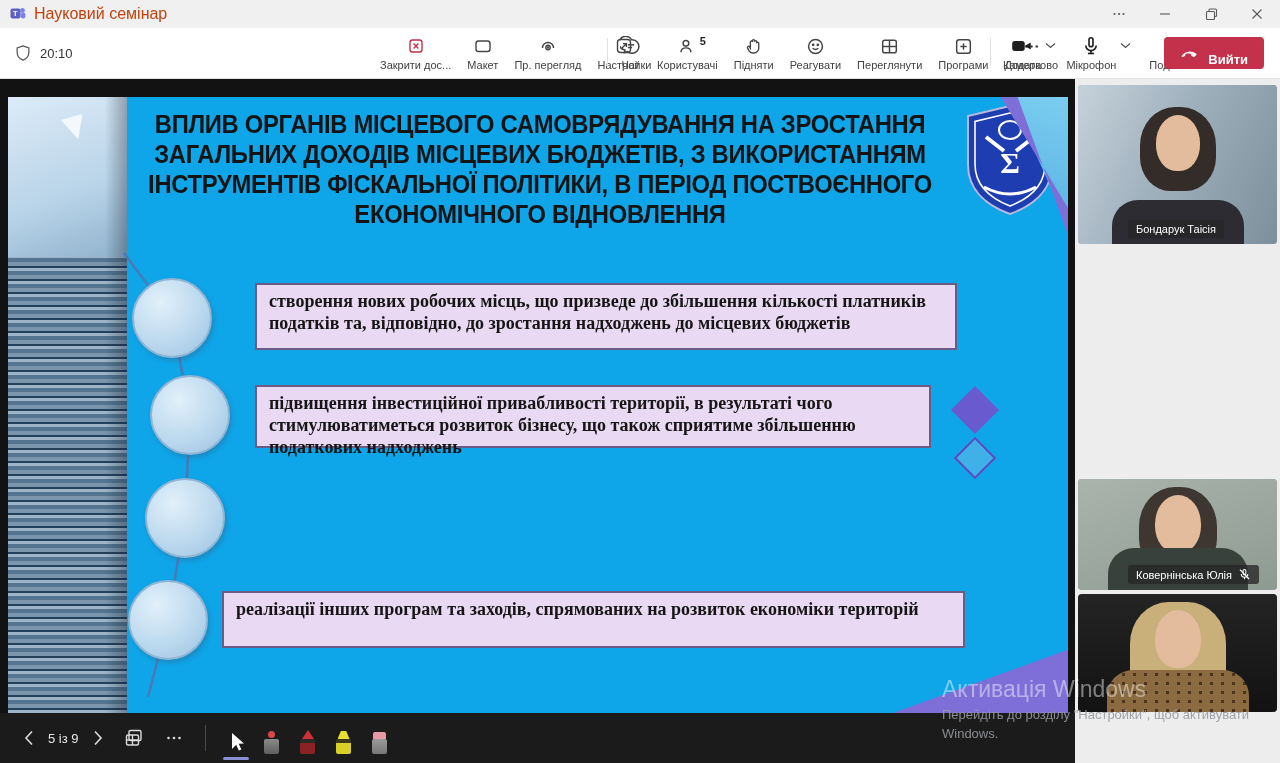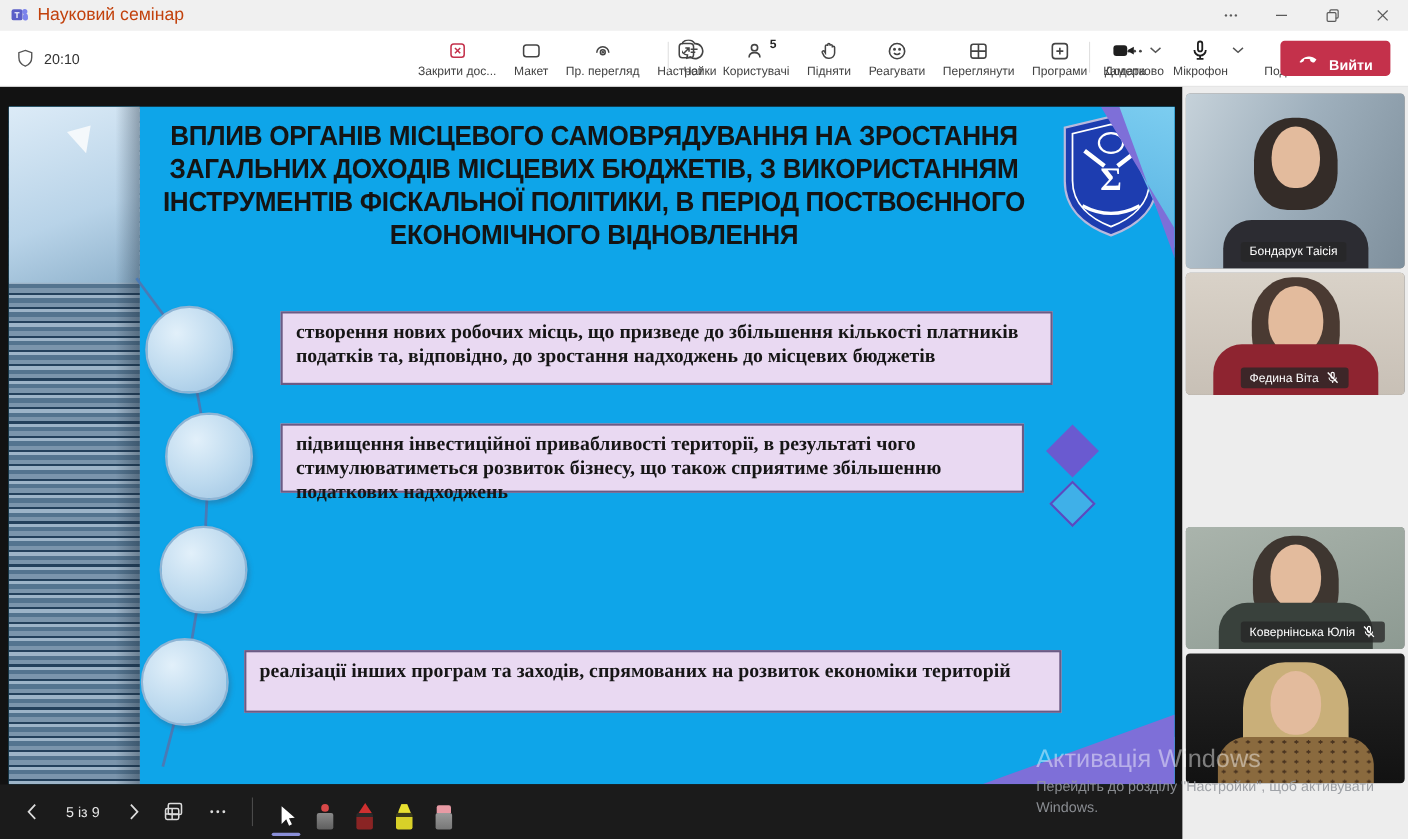--- a/index.html
+++ b/index.html
@@ -85,21 +85,21 @@
   .deco-mid .d1 { position:absolute; left:8px; top:8px; width:34px; height:34px; background:#6a5ad0; transform:rotate(45deg); }
   .deco-mid .d2 { position:absolute; left:10px; top:58px; width:30px; height:30px; background:#3fb0e8; transform:rotate(45deg); border:2px solid #5a4ac0; }
   .deco-br { position:absolute; right:0; bottom:0; width:175px; height:72px; }
   .deco-br .b-purple { position:absolute; inset:0; background:#7e6fd8; clip-path:polygon(100% 100%, 0 100%, 100% 12%); }
   .deco-br .b-cyan { position:absolute; inset:0; background:linear-gradient(200deg,#58c8ec,#2f9ed8); clip-path:polygon(100% 100%, 30% 100%, 100% 40%); }
 
   
   .bottombar { position:absolute; left:0; top:634px; width:1075px; height:50px; background:#1b1b1b;
     display:flex; align-items:center; padding-left:16px; }
   .nav-btn { width:26px; height:32px; display:flex; align-items:center; justify-content:center; }
-  .slide-pos { color:#e6e6e6; font-size:13px; margin:0 18px; white-space:nowrap; }
+  .slide-pos { color:#e6e6e6; font-size:13px; margin:0 6px; white-space:nowrap; }
   .bb-icon { width:34px; height:32px; display:flex; align-items:center; justify-content:center; margin-left:6px; }
   .bb-divider { width:1px; height:26px; background:#4a4a4a; margin:0 12px 0 14px; }
   .tool { width:30px; height:40px; display:flex; flex-direction:column; align-items:center; justify-content:flex-end; margin:0 3px; position:relative; padding-bottom:4px; }
   .tool.selected::after { content:""; position:absolute; bottom:-2px; left:2px; width:26px; height:3px; background:#8a8fd8; border-radius:2px; }
   .marker { display:flex; flex-direction:column; align-items:center; }
   .marker .tip-laser { width:7px; height:7px; border-radius:50%; background:#d84848; margin-bottom:1px; }
   .marker .tip-pen { width:0; height:0; border-left:6px solid transparent; border-right:6px solid transparent; border-bottom:9px solid #d03030; }
   .marker .tip-high { width:12px; height:8px; background:#e8e030; clip-path:polygon(28% 0, 72% 0, 100% 100%, 0 100%); }
   .marker .tip-eraser { width:13px; height:7px; background:#e89aa4; border-radius:2px 2px 0 0; }
   .marker .mbody { width:15px; height:15px; border-radius:2px; }
@@ -492,35 +492,20 @@
     <div class="vtile v1">
       <div class="p-bg bg1"></div>
       <div class="hair h1"></div>
         <div class="face f1"></div>
         <div class="shoulders s1"></div>
       <div class="vlabel">
         <span class="vname">Бондарук Таісія</span>
       </div>
     </div>
 
-    <div class="vtile v2">
-      <div class="p-bg bg2"></div>
-      <div class="hair h2"></div>
-        <div class="face f2"></div>
-        <div class="shoulders s2"></div>
-      <div class="vlabel">
-        <span class="vname">Федина Віта</span>
-        <svg width="13" height="13" viewBox="0 0 16 16" fill="none" stroke="#fff" stroke-width="1.3">
-          <rect x="6.3" y="1.8" width="3.4" height="6.6" rx="1.7"></rect>
-            <path d="M4 7.5 a4 4 0 0 0 8 0"></path>
-            <line x1="8" y1="11.5" x2="8" y2="13.8"></line>
-            <line x1="2.5" y1="2" x2="13.5" y2="13.5" stroke-width="1.5"></line>
-        </svg>
-      </div>
-    </div>
 
 
     <div class="vtile v4">
       <div class="p-bg bg4"></div>
       <div class="hair h4"></div>
         <div class="face f4"></div>
         <div class="shoulders s4"></div>
       <div class="vlabel">
         <span class="vname">Ковернінська Юлія</span>
         <svg width="13" height="13" viewBox="0 0 16 16" fill="none" stroke="#fff" stroke-width="1.3">

